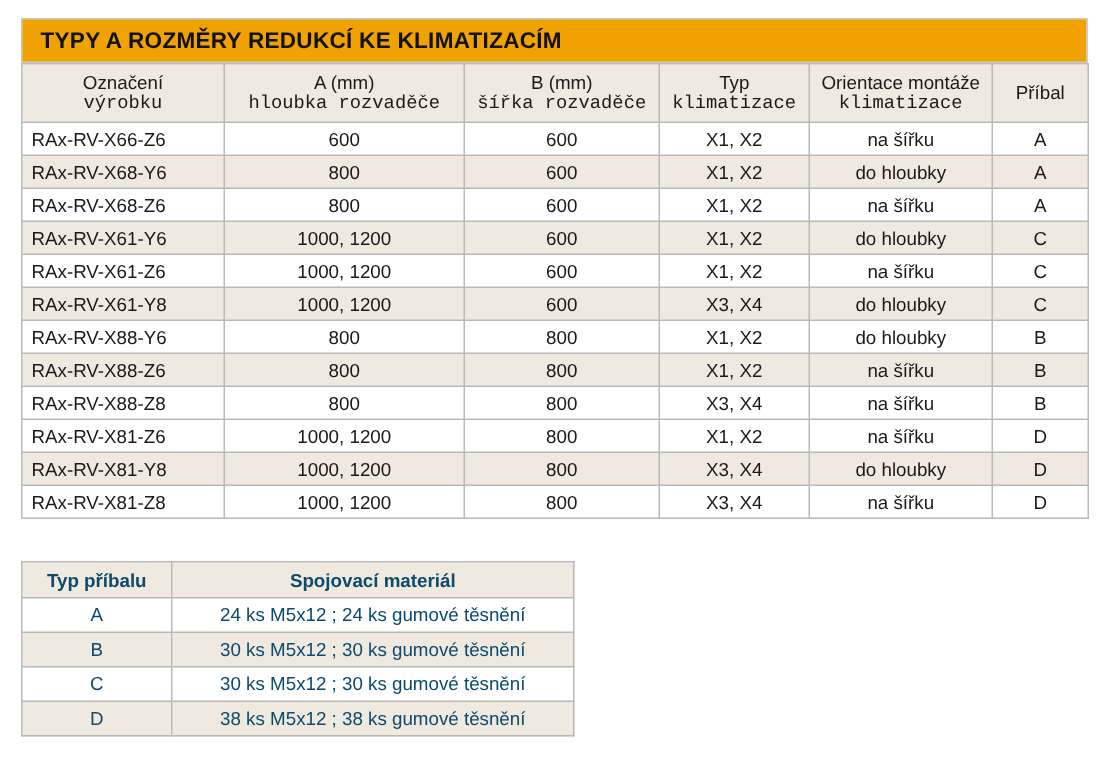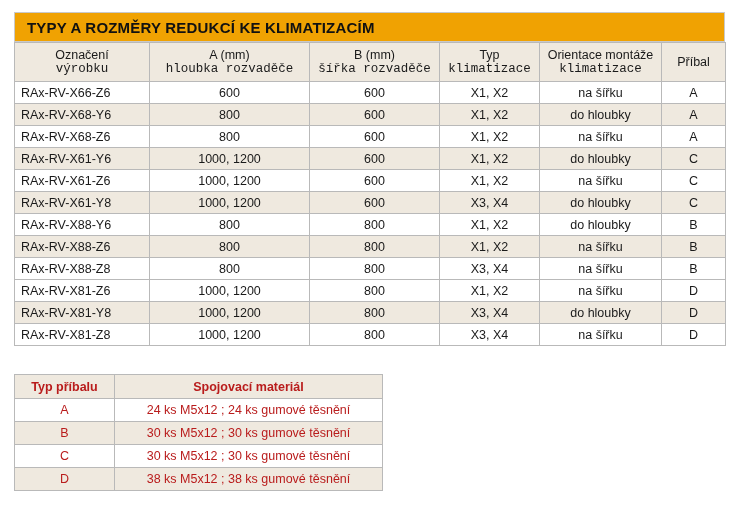--- a/index.html
+++ b/index.html
@@ -92,21 +92,21 @@
     width: 368px;
   }
   table.accessory-table td,
   table.accessory-table th {
     border: 1px solid #b9b9b9;
     font-size: 12.5px;
     text-align: center;
     height: 22px;
     padding: 0;
     font-weight: normal;
-    color: #b91c1c;
+    color: #0c4a6e;
   }
   table.accessory-table thead th {
     background: #efe9df;
     font-weight: bold;
     height: 23px;
   }
   table.accessory-table tbody tr.shade td { background: #efe9df; }
   table.accessory-table tbody tr.plain td { background: #ffffff; }
   col.a0 { width: 100px; }
   col.a1 { width: 268px; }

